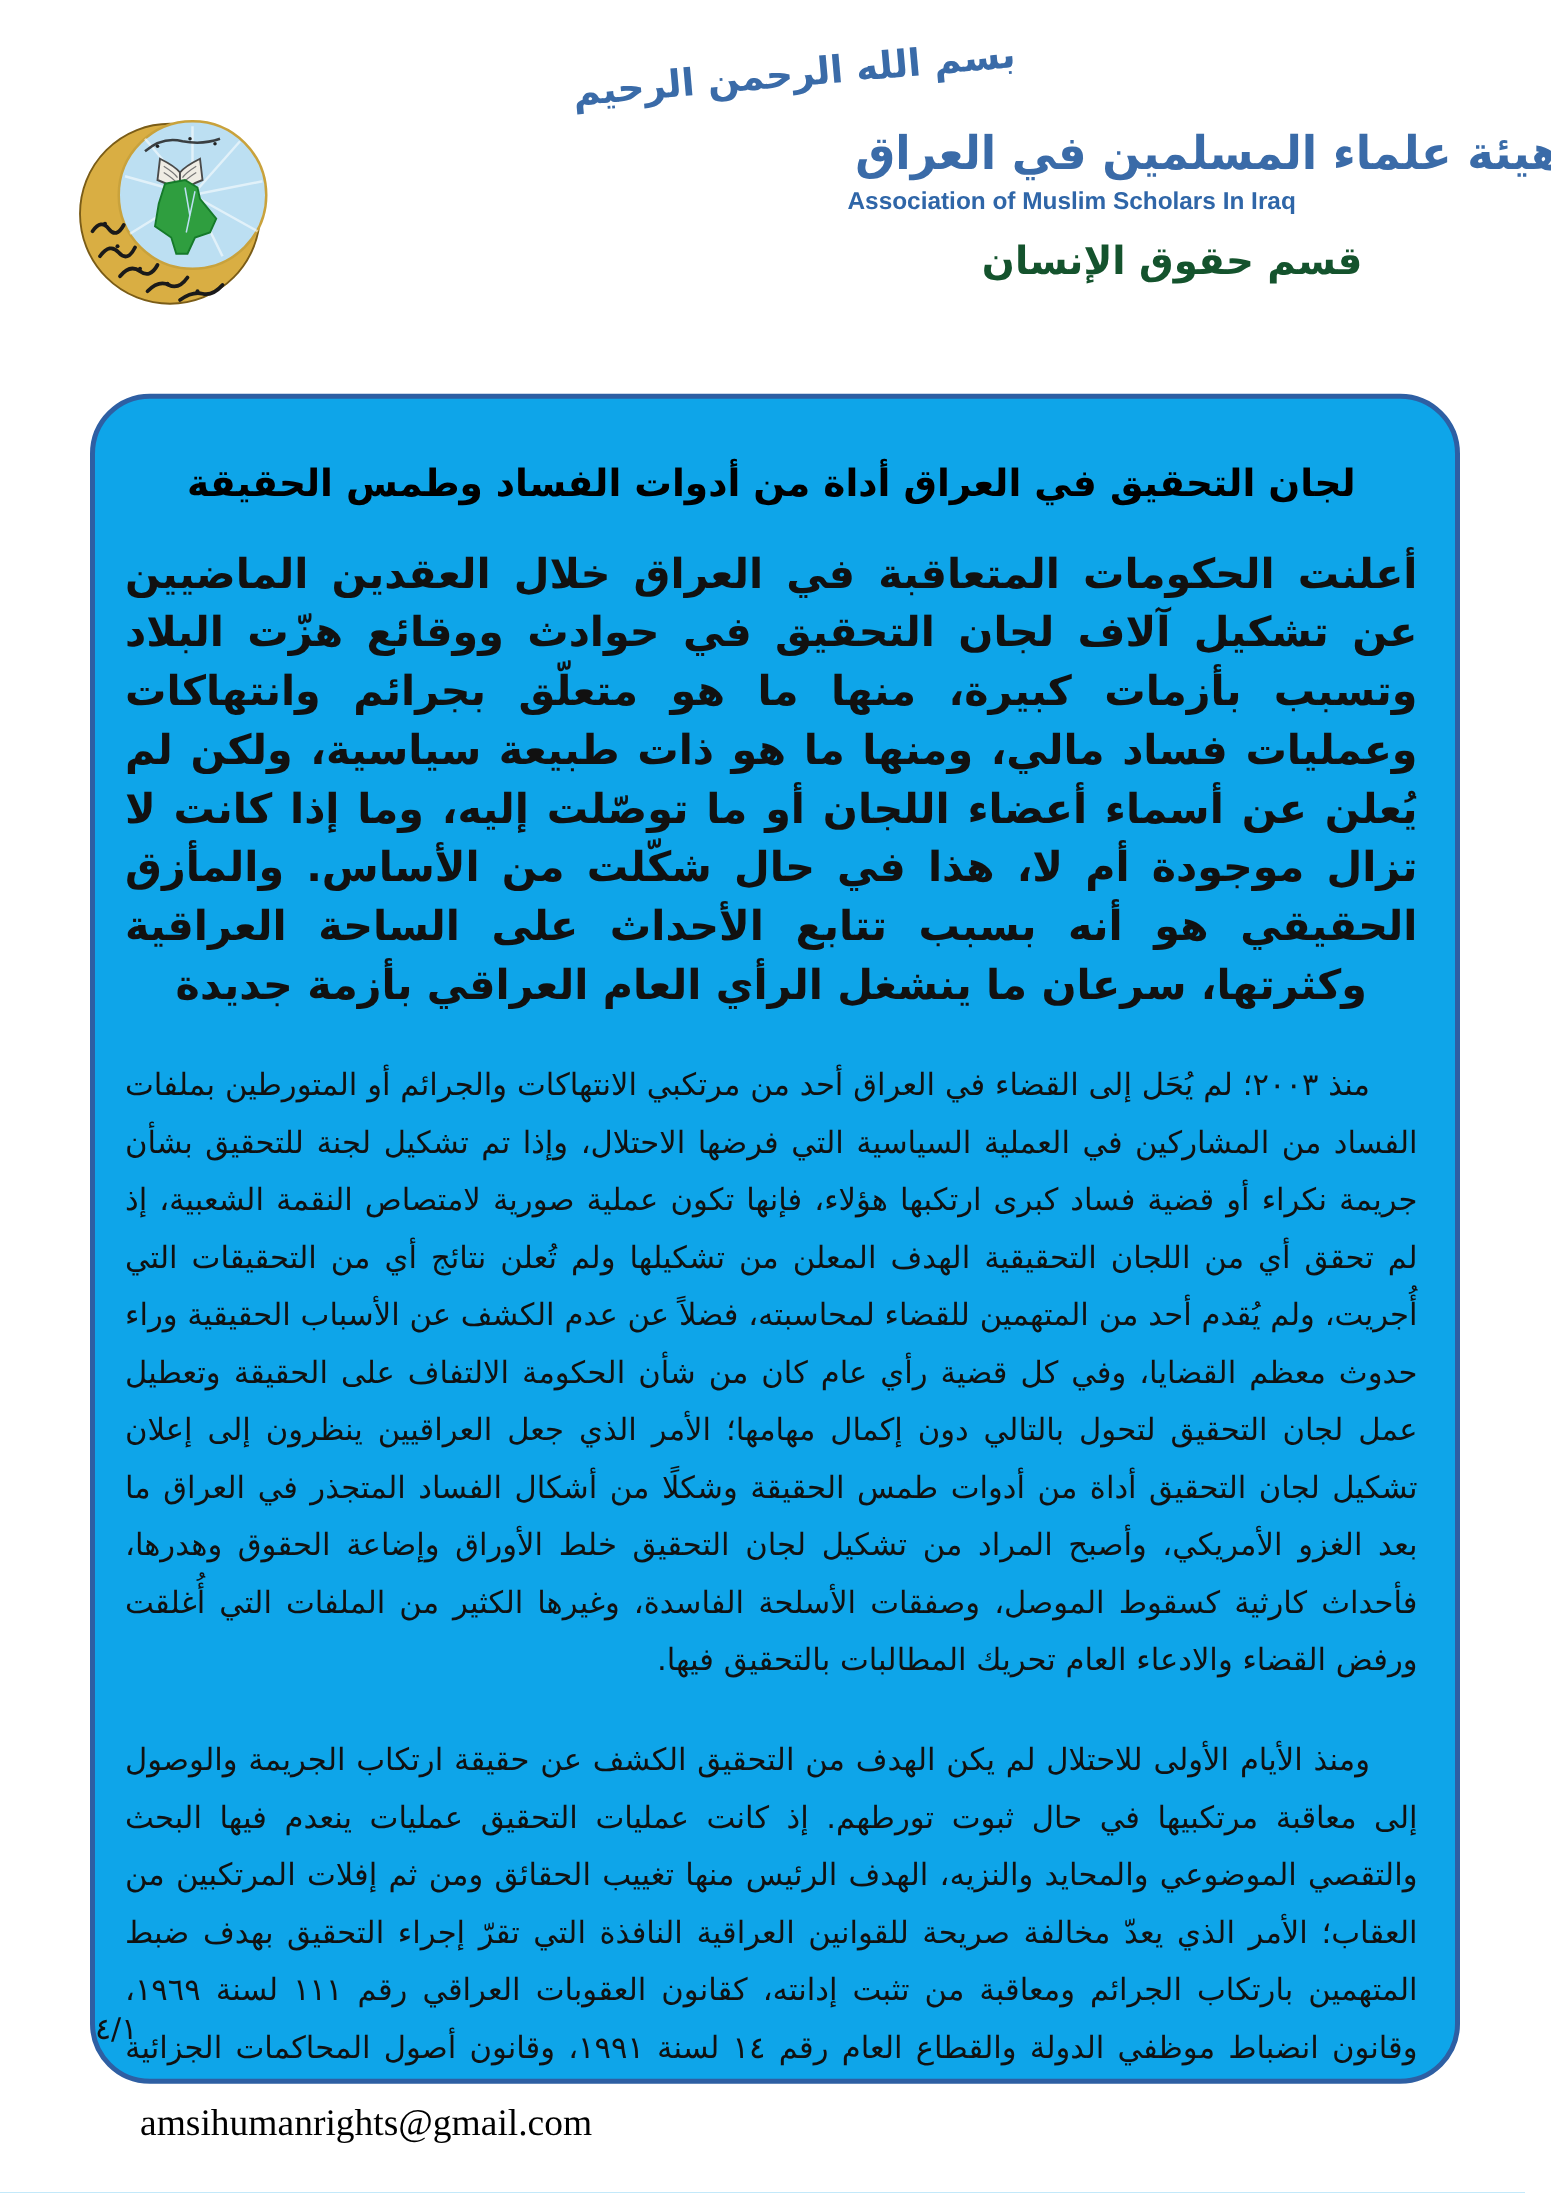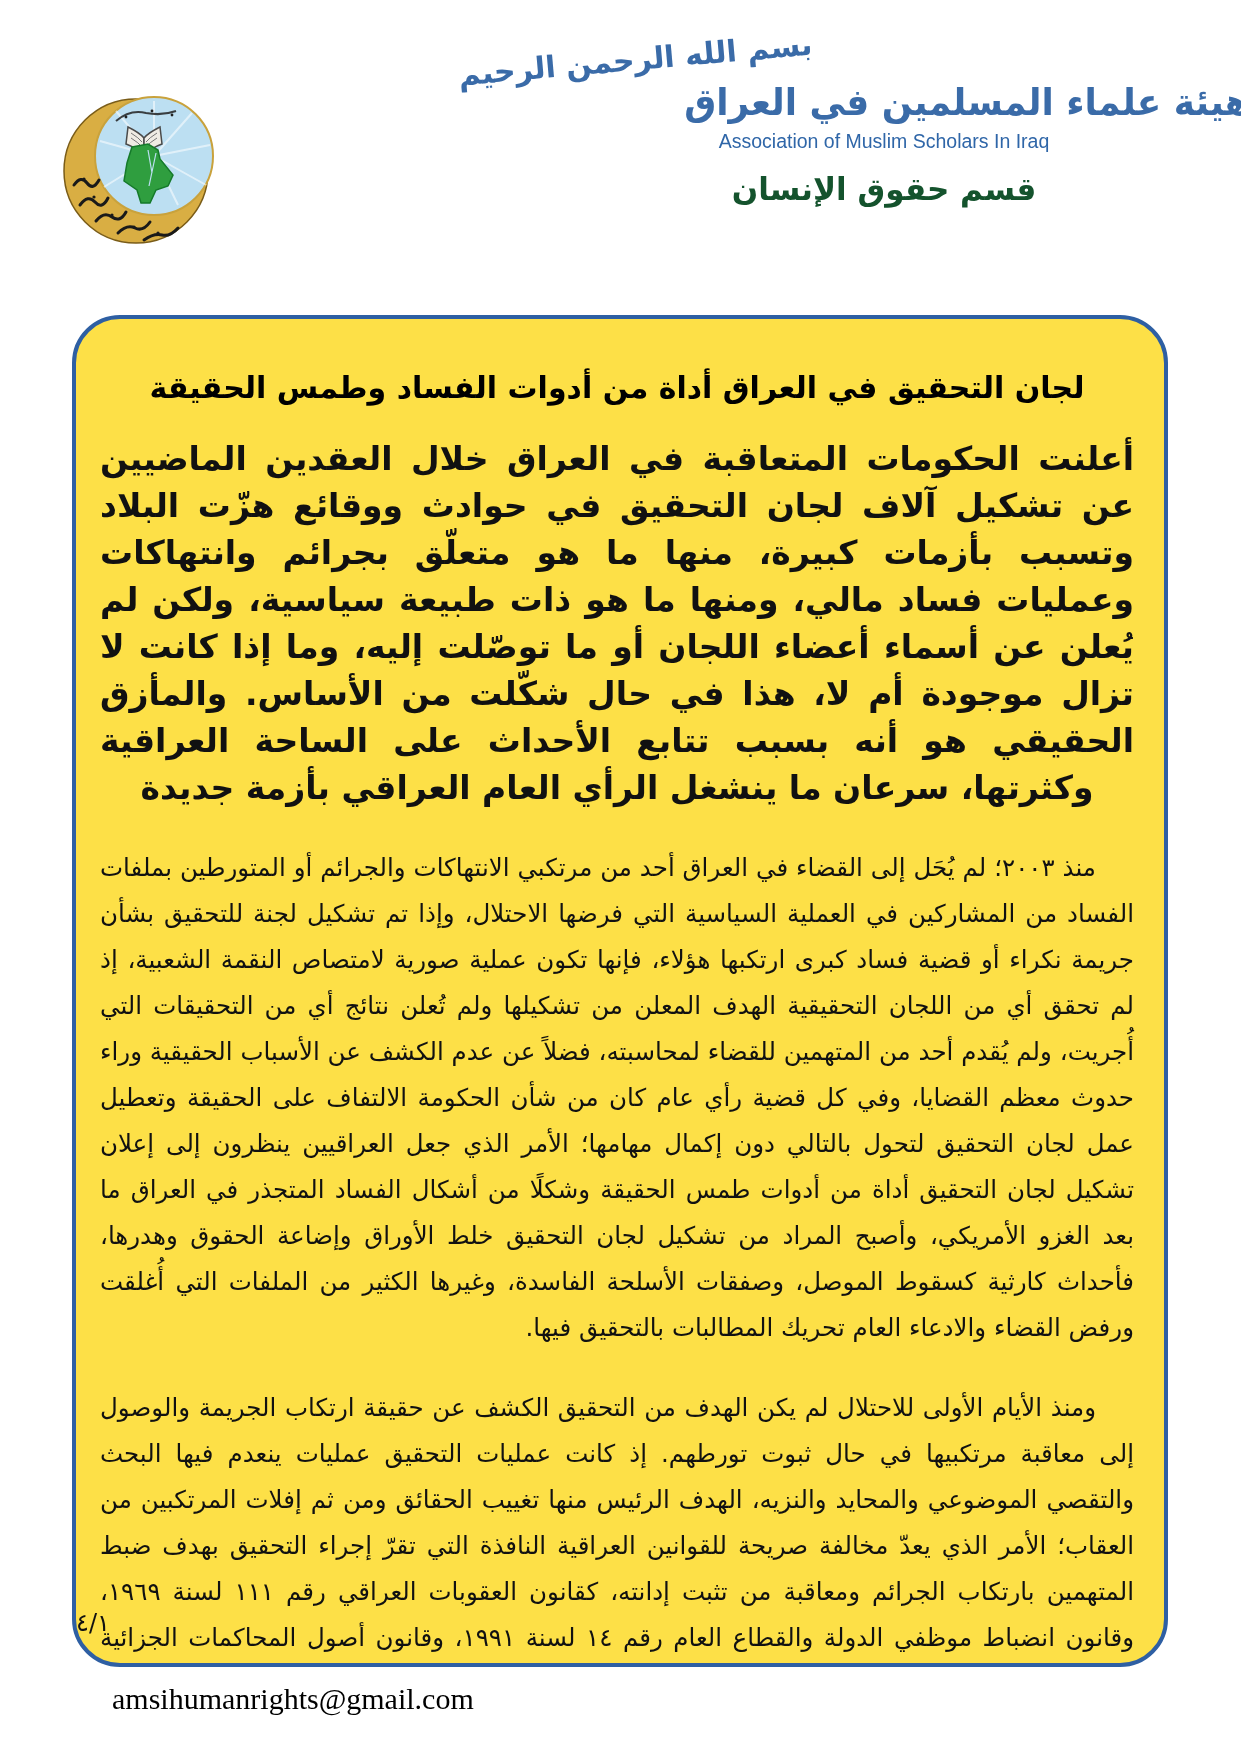--- a/index.html
+++ b/index.html
@@ -8,38 +8,38 @@
     font-family:"DejaVu Sans",sans-serif;color:#111;
   }
   
   .bismillah{
     position:absolute;top:42px;left:50%;
     transform:translateX(-46%) rotate(-5deg);
     font-size:30px;font-weight:bold;color:#3a6ba8;white-space:nowrap;
   }
   .logo{position:absolute;top:93px;left:60px;width:170px;height:154px;}
   .org-block{
-    position:absolute;top:80px;left:678px;width:412px;text-align:center;
+    position:absolute;top:100px;left:678px;width:412px;
   }
   .org-ar{
     font-size:37px;font-weight:bold;color:#3a6ba8;white-space:nowrap;
     transform:scaleX(.97);transform-origin:center;line-height:1.25;
   }
   .org-en{
     font-family:"Liberation Sans",sans-serif;
-    font-size:19.5px;font-weight:normal;color:#2f66a8;white-space:nowrap;margin-top:4px;
+    font-size:19.5px;font-weight:bold;color:#2f66a8;white-space:nowrap;margin-top:4px;
   }
   .dept{
     direction:rtl;font-size:31px;font-weight:bold;color:#14532d;margin-top:18px;
   }
   
   .doc-box{
     position:absolute;left:72px;top:315px;width:1096px;height:1352px;
     border:4px solid #2e5fa3;border-radius:48px;box-sizing:border-box;
-    padding:34px 30px 0 24px;overflow:hidden;background:#fde047;
+    padding:34px 30px 0 24px;overflow:hidden;background:#0ea5e9;
   }
   .doc-title{
     direction:rtl;text-align:center;font-size:30px;font-weight:bold;
     margin:14px 0 26px 0;line-height:1.4;color:#000;
   }
   .doc-box p{
     direction:rtl;text-align:justify;font-size:24.5px;line-height:46px;
     margin:0 0 20px 0;color:#111;
   }
   p.lead{

